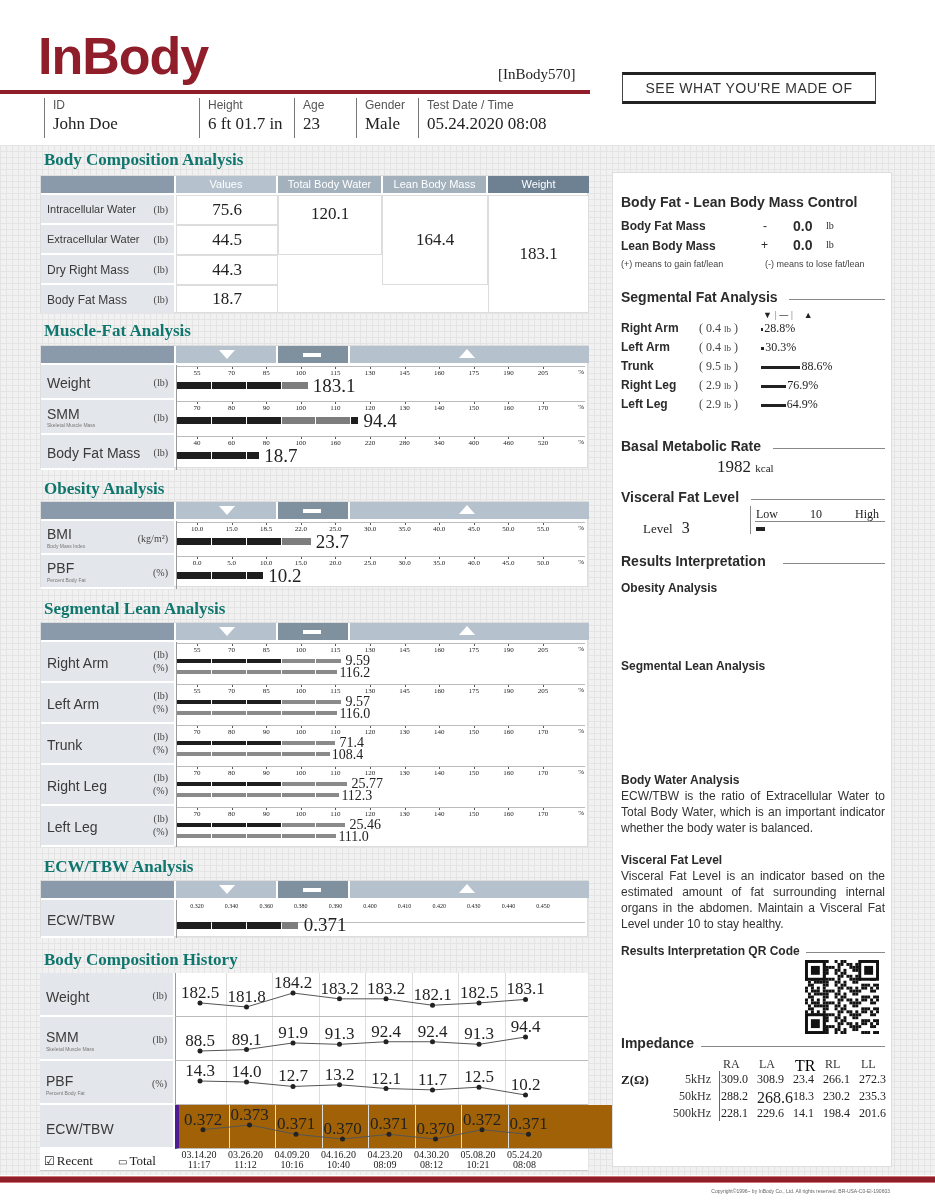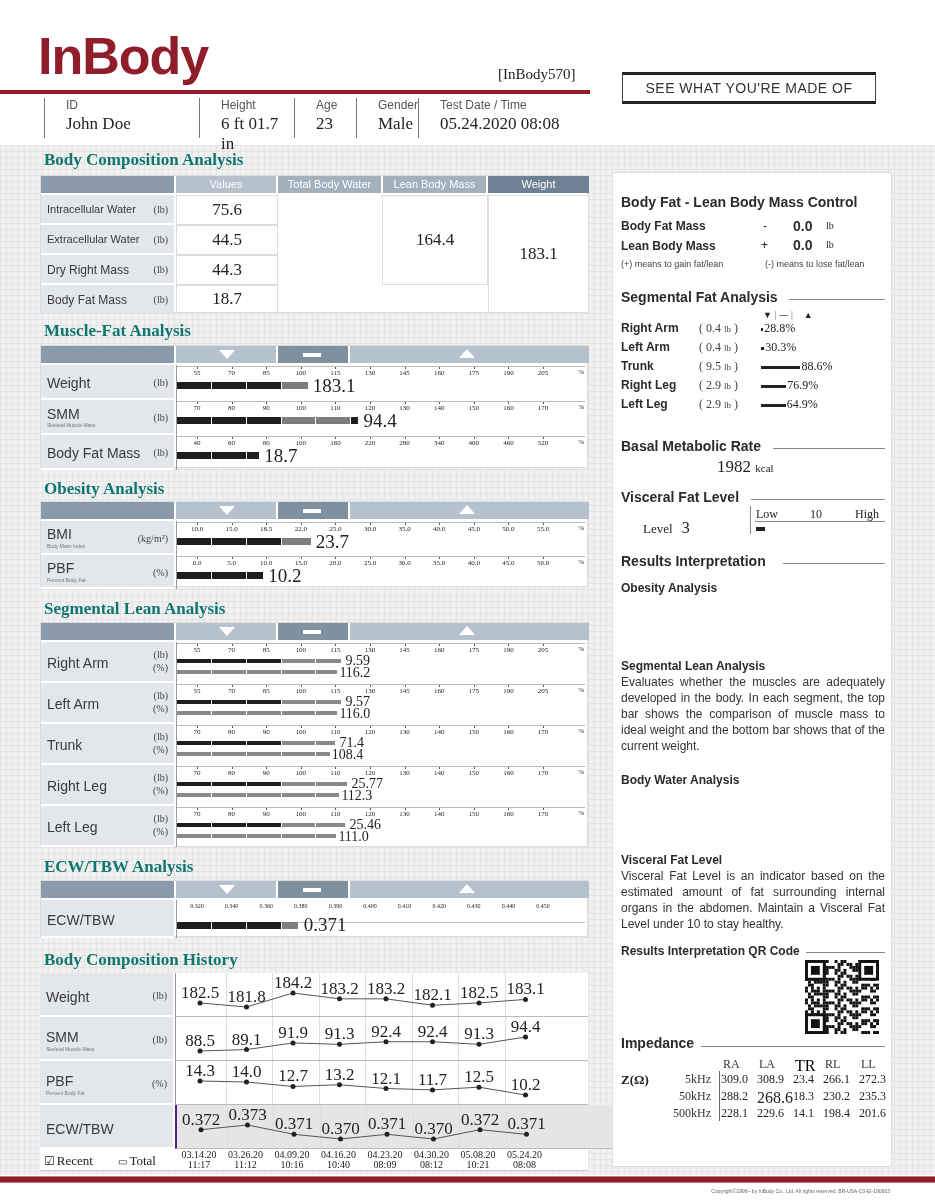--- a/index.html
+++ b/index.html
@@ -7,21 +7,21 @@
 body{position:relative;font-family:"Liberation Sans",sans-serif;color:#222}
 .serif{font-family:"Liberation Serif",serif}
 .grid-bg{position:absolute;left:0;top:145px;width:935px;height:1030px;
   background-color:#f1f1f1;
   background-image:linear-gradient(#e4e4e4 1px,transparent 1px),linear-gradient(90deg,#e4e4e4 1px,transparent 1px);
   background-size:6px 6px}
 .logo{position:absolute;left:38px;top:30px;font-family:"Liberation Sans",sans-serif;font-weight:bold;font-size:52px;color:#8f1d2a;letter-spacing:-1px;line-height:1}
 .model{position:absolute;left:498px;top:66px;font-size:15px}
 .topline{position:absolute;left:0;top:90px;width:590px;height:4px;background:#8f1d2a}
 .slogan{position:absolute;left:622px;top:72px;width:254px;height:32px;border-top:3px solid #222;border-bottom:3px solid #222;border-left:1px solid #444;border-right:1px solid #444;text-align:center;font-size:14px;line-height:26px;color:#333;letter-spacing:0.5px}
-.info{position:absolute;top:98px;height:40px;border-left:1px solid #777;padding-left:21px}
+.info{position:absolute;top:98px;height:40px;border-left:1px solid #777;padding-left:8px}
 .info .lbl{font-size:12px;color:#555}
 .info .val{font-family:"Liberation Serif",serif;font-size:17px;margin-top:2px}
 .sec-title{position:absolute;left:44px;font-family:"Liberation Serif",serif;font-weight:bold;font-size:17px;color:#0f766e}
 .panel{position:absolute;left:40px;width:548px;background:#fff;border:1px solid #ddd}
 .rowlabel{position:absolute;left:0;width:133px;background:#e3e6ea;border-bottom:2px solid #fff}
 .rowlabel .name{position:absolute;left:6px;font-size:13px;color:#3a3a3a}
 .rowlabel .sub{position:absolute;left:6px;font-size:5px;color:#777}
 .rowlabel .unit{position:absolute;right:6px;font-family:"Liberation Serif",serif;font-size:10px;color:#444}
 .hdrbar{position:absolute;left:0;top:0;height:17px;width:548px}
 .hdr-a{position:absolute;left:0;top:0;width:133px;height:17px;background:#8a9aab}
@@ -109,20 +109,21 @@
   </div>
   <div class="rowlabel" style="top:109px;height:28px;border-bottom:0">
     <span class="name" style="top:8px;font-size:12px">Body Fat Mass</span>
     <span class="unit" style="top:9px">(lb)</span>
   </div>
 
   <div class="bca-cell" style="left:135px;top:19px;width:102px;height:30px">75.6</div>
   <div class="bca-cell" style="left:135px;top:49px;width:102px;height:30px">44.5</div>
   <div class="bca-cell" style="left:135px;top:79px;width:102px;height:30px">44.3</div>
   <div class="bca-cell" style="left:135px;top:109px;width:102px;height:28px">18.7</div>
+  <div class="bca-cell" style="left:237px;top:19px;width:104px;height:60px;align-items:flex-start;padding-top:8px">120.1</div>
   <div class="bca-cell" style="left:341px;top:19px;width:106px;height:90px">164.4</div>
   <div class="bca-cell" style="left:447px;top:19px;width:101px;height:118px">183.1</div>
 </div>
 
 <div class="sec-title" style="top:321px">Muscle-Fat Analysis</div>
 <div class="panel" id="mf-panel" style="top:345px;height:123px">
     <div class="hdrbar">
       <div class="hdr-a"></div>
       <div class="hdr-b"></div>
       <div class="hdr-c"></div>
@@ -737,21 +738,21 @@
       <span class="hist-val" style="left:117px;top:5.463414634146346px">12.7</span>
       <span class="hist-val" style="left:163.5px;top:3.7560975609756113px">13.2</span>
       <span class="hist-val" style="left:210px;top:7.512195121951223px">12.1</span>
       <span class="hist-val" style="left:256.5px;top:8.878048780487806px">11.7</span>
       <span class="hist-val" style="left:303px;top:6.146341463414636px">12.5</span>
       <span class="hist-val" style="left:349.5px;top:14px">10.2</span>
     </div>
     <div class="rowlabel" style="top:132px;height:44px">
       <span class="name" style="top:16px;font-size:14px">ECW/TBW</span>
     </div>
-    <div style="position:absolute;left:135px;top:132px;width:480px;height:44px;border-left:2px solid #4c1d95;border-bottom:1px solid #bbb;background:#e5e5e5">
+    <div style="position:absolute;left:135px;top:132px;width:480px;height:44px;border-left:4px solid #4c1d95;border-bottom:1px solid #bbb;background:#a16207">
       <div class="hist-col" style="left:49.5px;top:0;height:100%"></div>
       <div class="hist-col" style="left:96px;top:0;height:100%"></div>
       <div class="hist-col" style="left:142.5px;top:0;height:100%"></div>
       <div class="hist-col" style="left:189px;top:0;height:100%"></div>
       <div class="hist-col" style="left:235.5px;top:0;height:100%"></div>
       <div class="hist-col" style="left:282px;top:0;height:100%"></div>
       <div class="hist-col" style="left:328.5px;top:0;height:100%"></div>
       <svg width="413" height="44" style="position:absolute;left:0;top:0">
         <polyline points="24,24.666666666666668 70.5,20 117,29.333333333333336 163.5,34 210,29.333333333333336 256.5,34 303,24.666666666666668 349.5,29.333333333333336" fill="none" stroke="#555" stroke-width="1"></polyline>
         <circle cx="24" cy="24.666666666666668" r="2.5" fill="#222"></circle>
@@ -883,22 +884,22 @@
   <div class="serif" style="position:absolute;left:197px;top:334px;font-size:12px">10</div>
   <div class="serif" style="position:absolute;left:242px;top:334px;font-size:12px">High</div>
   <div style="position:absolute;left:142px;top:348px;width:130px;height:1px;background:#888"></div>
   <div id="visbar" style="position: absolute; left: 143px; top: 354px; height: 4px; background: rgb(34, 34, 34); width: 9px;"></div>
 
   <div class="rp-h" style="top:380px">Results Interpretation</div>
   <div class="rp-line" style="left:170px;top:390px;width:102px"></div>
 
   <div class="rp-b" style="left:8px;top:408px">Obesity Analysis</div>
   <div class="rp-b" style="left:8px;top:486px">Segmental Lean Analysis</div>
-  <div class="rp-t" style="left:8px;top:501px;width:264px">Evaluates whether the muscles are adequately developed in the body. In each segment, the top bar shows the comparison of muscle mass to ideal weight and the bottom bar shows that of the current weight.</div>
   <div class="rp-b" style="left:8px;top:600px">Body Water Analysis</div>
+  <div class="rp-t" style="left:8px;top:615px;width:264px">ECW/TBW is the ratio of Extracellular Water to Total Body Water, which is an important indicator whether the body water is balanced.</div>
   <div class="rp-b" style="left:8px;top:680px">Visceral Fat Level</div>
   <div class="rp-t" style="left:8px;top:695px;width:264px">Visceral Fat Level is an indicator based on the estimated amount of fat surrounding internal organs in the abdomen. Maintain a Visceral Fat Level under 10 to stay healthy.</div>
 
   <div class="rp-b" style="left:8px;top:771px">Results Interpretation QR Code</div>
   <div class="rp-line" style="left:193px;top:779px;width:79px"></div>
   <svg class="qr" viewBox="0 0 25 25" id="qrsvg">
       <rect x="0" y="0" width="25" height="25" fill="#fff"></rect>
       <rect x="1" y="0" width="1" height="1" fill="#111"></rect>
       <rect x="2" y="0" width="1" height="1" fill="#111"></rect>
       <rect x="6" y="0" width="1" height="1" fill="#111"></rect>

